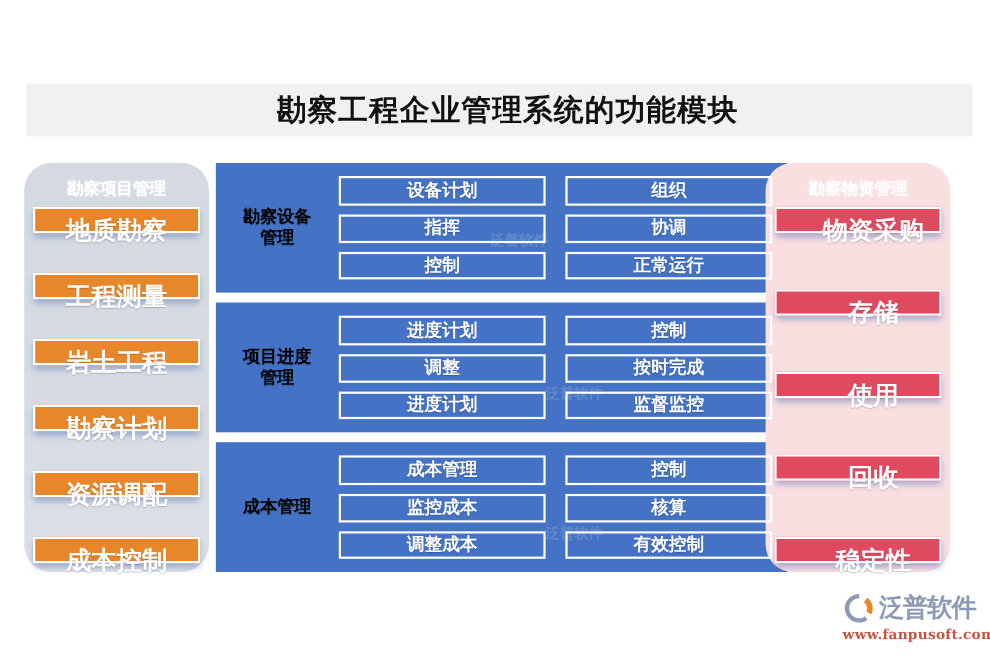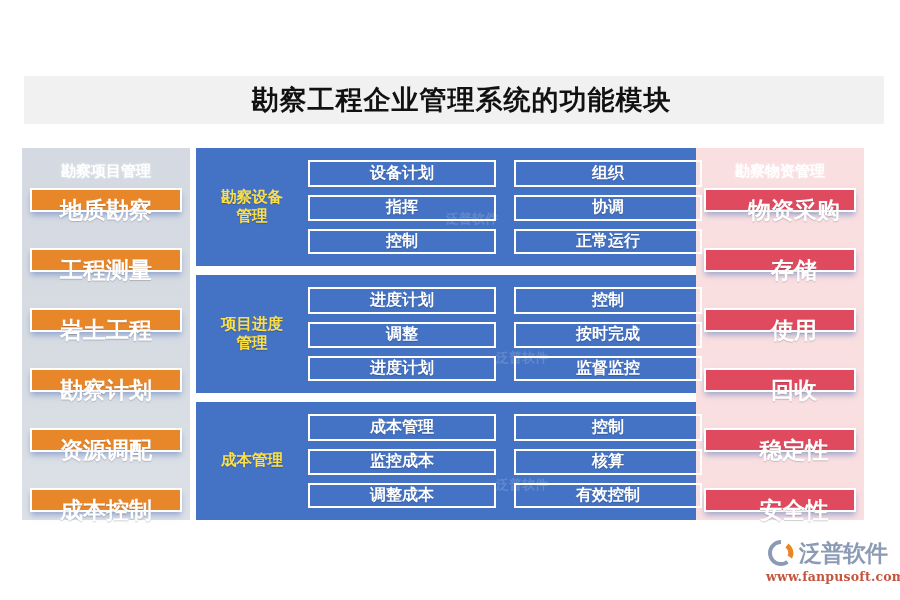--- a/index.html
+++ b/index.html
@@ -39,20 +39,21 @@
   
   .side-panel {
     position: absolute;
     top: 148px;
     width: 168px;
     height: 372px;
     box-sizing: border-box;
     padding: 6px 8px 8px 8px;
     display: flex;
     flex-direction: column;
+    border-radius: 25px;
   }
   .side-header {
     height: 34px;
     line-height: 34px;
     text-align: center;
     font-size: 15px;
     font-weight: bold;
     color: #ffffff;
     text-shadow: 0 0 3px rgba(255,255,255,0.55);
     flex: none;
@@ -109,21 +110,21 @@
     align-items: center;
     position: relative;
   }
   .section-label {
     width: 112px;
     flex: none;
     text-align: center;
     font-size: 15.5px;
     font-weight: bold;
     line-height: 1.25;
-    color: #fde047;
+    color: #000000;
     text-shadow: 0 1px 1px rgba(0,0,0,0.2);
     z-index: 2;
   }
   .section-grid {
     flex: 1;
     display: grid;
     grid-template-columns: repeat(2, 1fr);
     grid-template-rows: repeat(2, 1fr);
     gap: 8px 18px;
     padding: 12px 14px 12px 0;
@@ -265,21 +266,20 @@
 </div>
 
 <div id="right-panel" class="side-panel">
   <div class="side-header">勘察物资管理</div>
   <div class="side-items">
     <div class="side-item">物资采购</div>
     <div class="side-item">存储</div>
     <div class="side-item">使用</div>
     <div class="side-item">回收</div>
     <div class="side-item">稳定性</div>
-    <div class="side-item">安全性</div>
   </div>
 </div>
 
 <div id="logo">
   <div id="logo-row">
     <span id="logo-mark">
       <svg viewBox="0 0 30 30" width="30" height="30" xmlns="http://www.w3.org/2000/svg">
         <path d="M15 2 C7.8 2 2 8 2 15 C2 22 7.8 28 15 28 C18 28 20.6 27 22.6 25.3 L20.2 22.2 C18.8 23.4 17 24.1 15 24.1 C10 24.1 6 20 6 15 C6 10 10 5.9 15 5.9 Z" fill="#8c9bb5"></path>
         <path d="M22.5 5.4 C25.5 7.6 27.4 11.1 27.4 15 C27.4 17.1 26.9 19 25.9 20.6 L21.6 17.6 C22 16.8 22.2 15.9 22.2 15 C22.2 12.8 21.1 10.8 19.4 9.6 Z" fill="#e8862a"></path>
       </svg>

